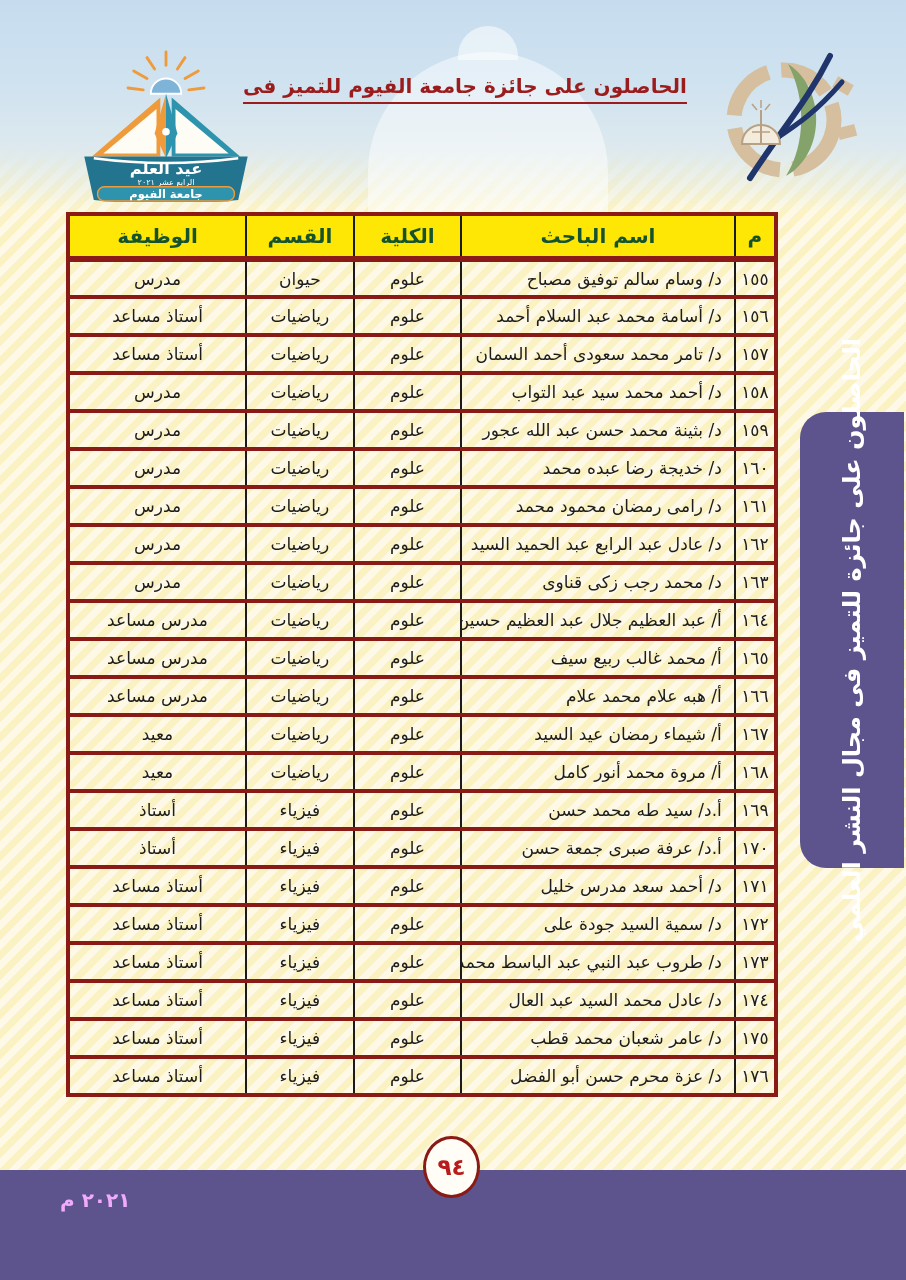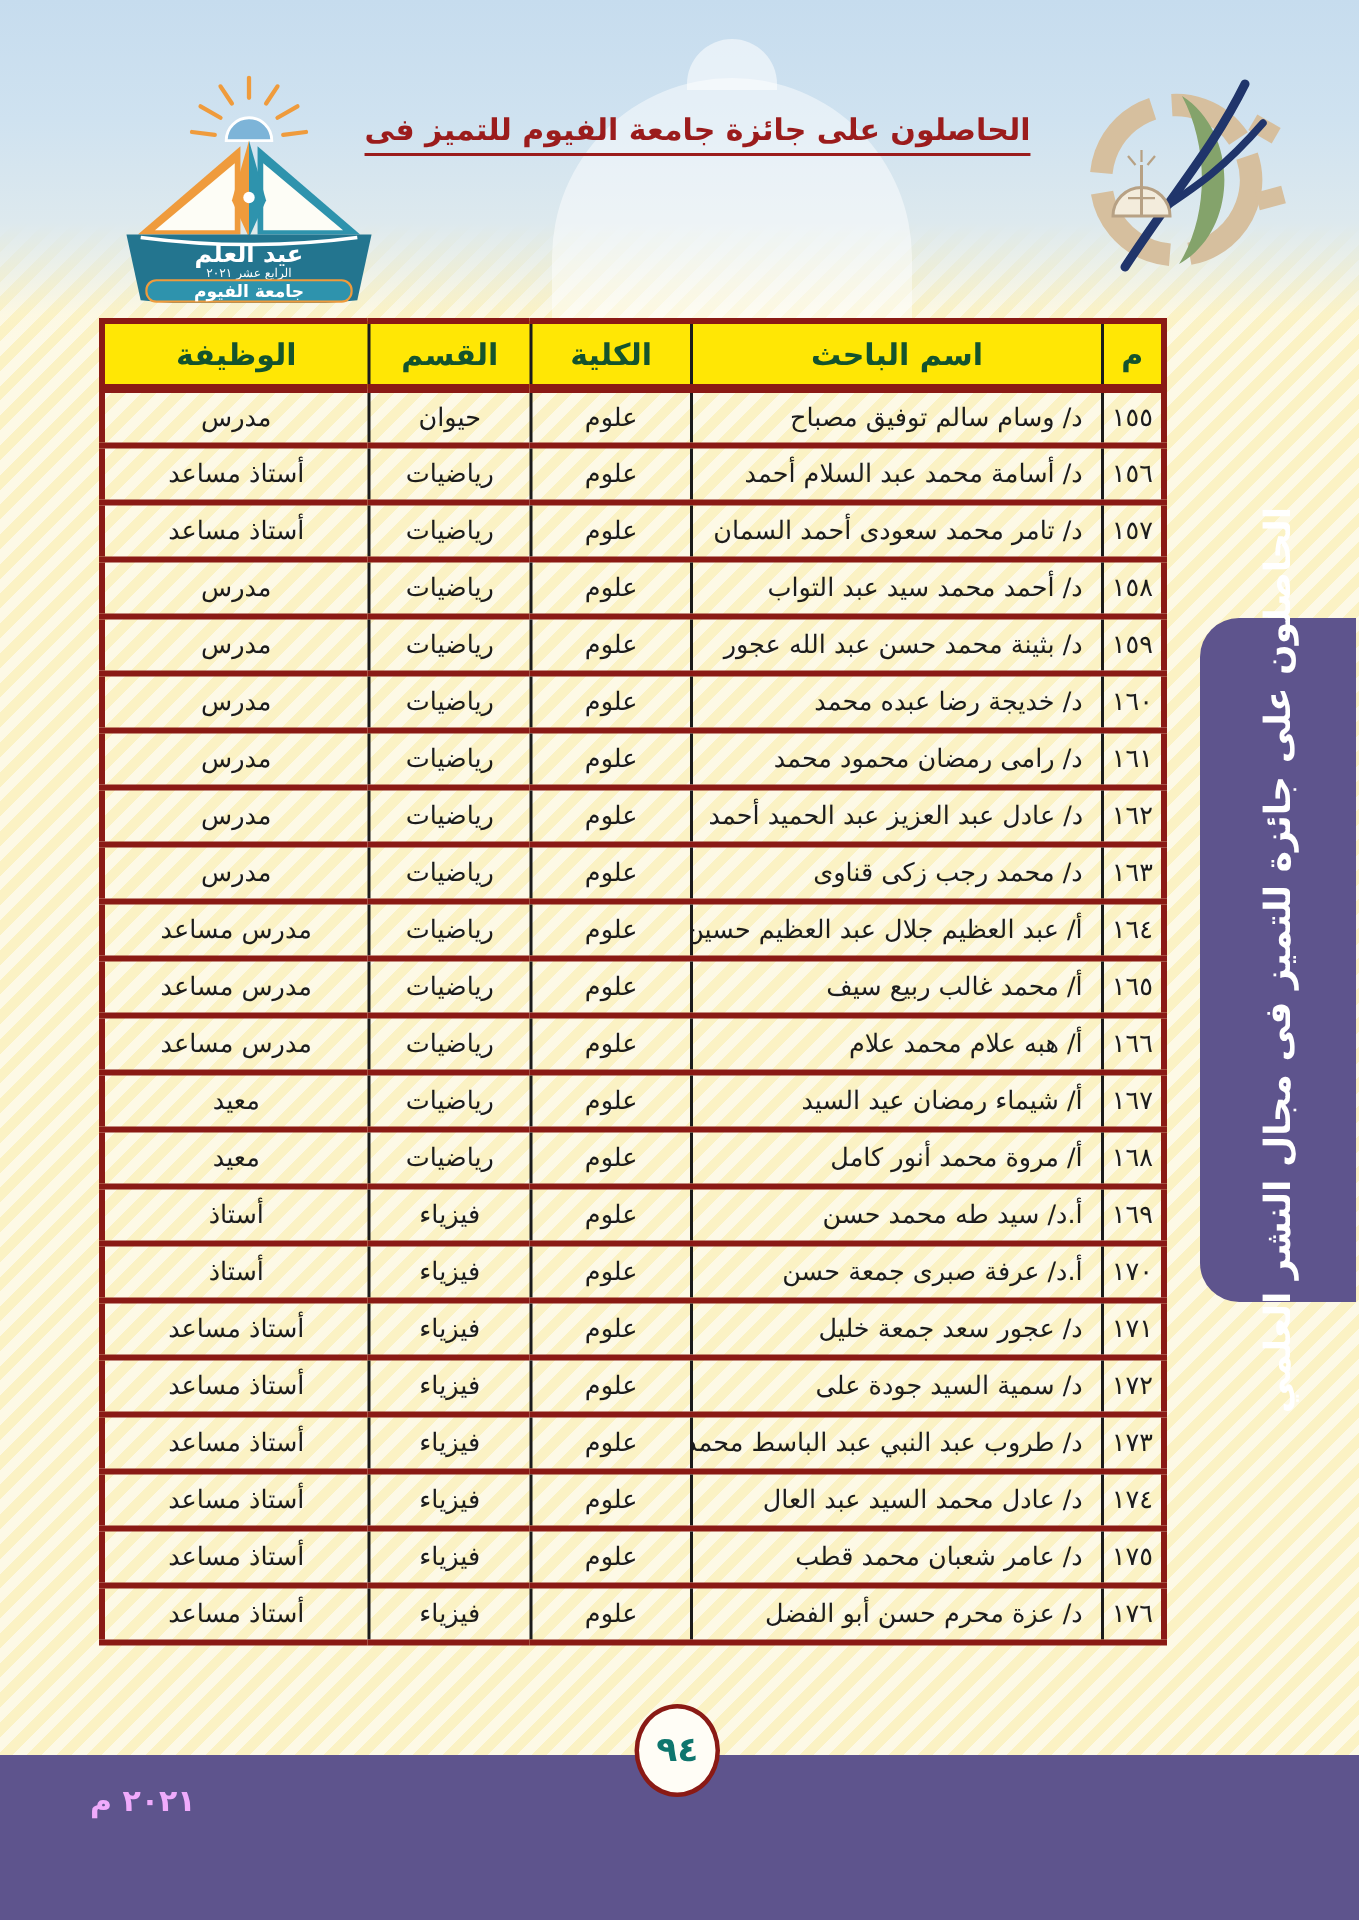--- a/index.html
+++ b/index.html
@@ -85,21 +85,21 @@
     font-size:22px; font-weight:bold; direction:rtl;
   }
   .footer-left{
     position:absolute; left:60px; top:18px; color:#f0abfc;
     font-size:20px; font-weight:bold; direction:rtl;
   }
   .page-circle{
     position:absolute; left:423px; top:1136px; width:57px; height:62px;
     background:#fffdf6; border:3px solid #8a1a15; border-radius:50%;
     display:flex; align-items:center; justify-content:center;
-    font-size:23px; font-weight:bold; color:#0f766e; z-index:4;
+    font-size:23px; font-weight:bold; color:#b91c1c; z-index:4;
   }
 </style>
 </head>
 <body>
 
 <div class="sky">
   <div class="dome-cupola"></div>
   <div class="dome-watermark"></div>
 </div>
 
@@ -224,21 +224,21 @@
         </tr>
         <tr>
           <td class="cell-number">١٦١</td>
           <td class="cell-name">د/ رامى رمضان محمود محمد</td>
           <td class="cell-college">علوم</td>
           <td class="cell-dept">رياضيات</td>
           <td class="cell-job">مدرس</td>
         </tr>
         <tr>
           <td class="cell-number">١٦٢</td>
-          <td class="cell-name">د/ عادل عبد العزيز عبد الحميد أحمد</td>
+          <td class="cell-name">د/ عادل عبد الرابع عبد الحميد السيد</td>
           <td class="cell-college">علوم</td>
           <td class="cell-dept">رياضيات</td>
           <td class="cell-job">مدرس</td>
         </tr>
         <tr>
           <td class="cell-number">١٦٣</td>
           <td class="cell-name">د/ محمد رجب زكى قناوى</td>
           <td class="cell-college">علوم</td>
           <td class="cell-dept">رياضيات</td>
           <td class="cell-job">مدرس</td>
@@ -287,21 +287,21 @@
         </tr>
         <tr>
           <td class="cell-number">١٧٠</td>
           <td class="cell-name">أ.د/ عرفة صبرى جمعة حسن</td>
           <td class="cell-college">علوم</td>
           <td class="cell-dept">فيزياء</td>
           <td class="cell-job">أستاذ</td>
         </tr>
         <tr>
           <td class="cell-number">١٧١</td>
-          <td class="cell-name">د/ عجور سعد جمعة خليل</td>
+          <td class="cell-name">د/ أحمد سعد مدرس خليل</td>
           <td class="cell-college">علوم</td>
           <td class="cell-dept">فيزياء</td>
           <td class="cell-job">أستاذ مساعد</td>
         </tr>
         <tr>
           <td class="cell-number">١٧٢</td>
           <td class="cell-name">د/ سمية السيد جودة على</td>
           <td class="cell-college">علوم</td>
           <td class="cell-dept">فيزياء</td>
           <td class="cell-job">أستاذ مساعد</td>

